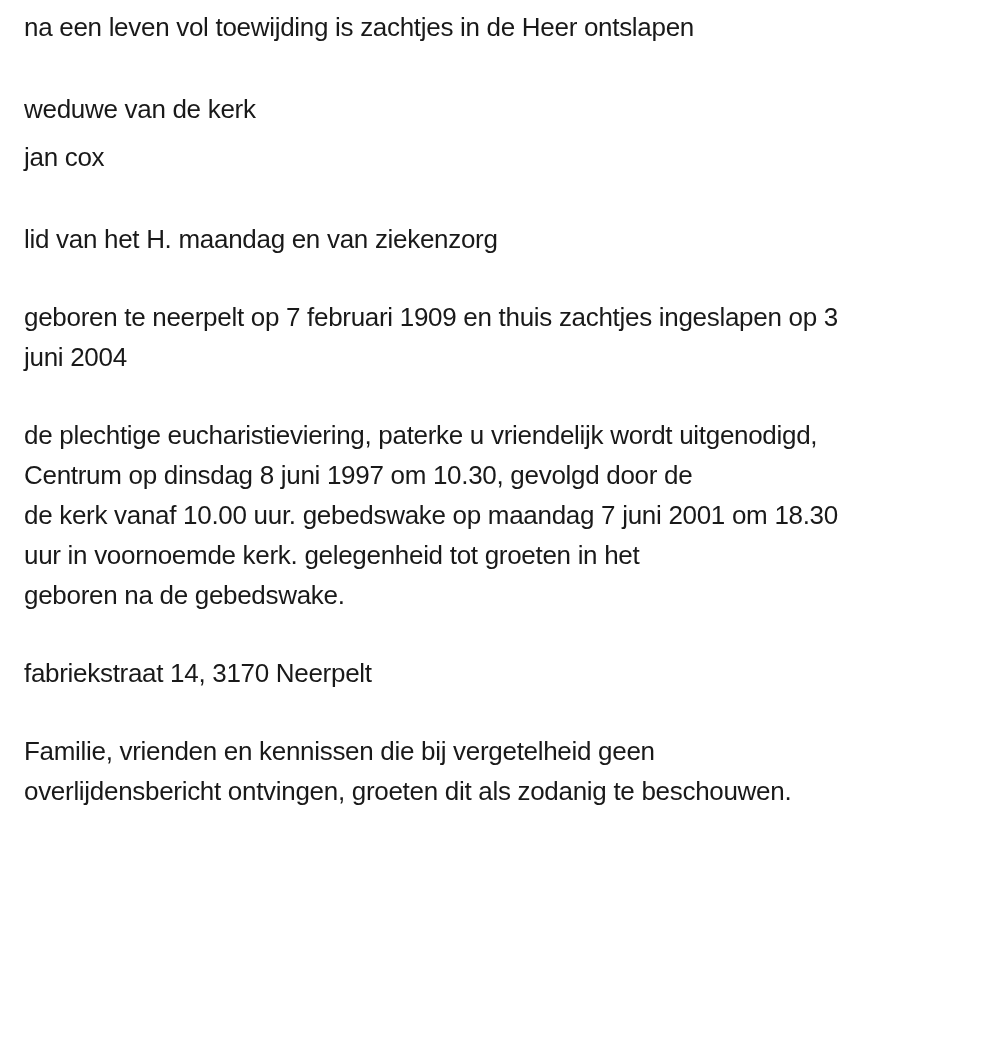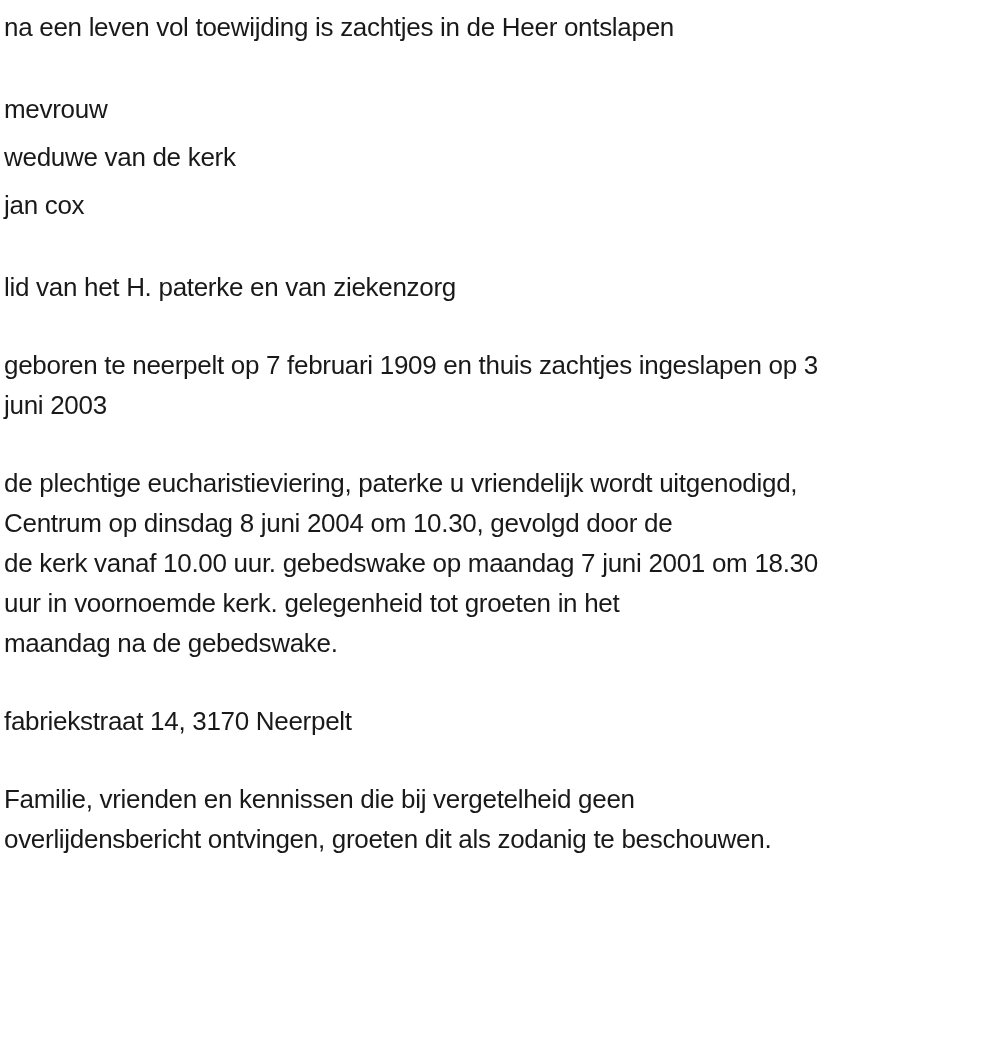--- a/index.html
+++ b/index.html
@@ -11,21 +11,21 @@
     width: 1000px;
     height: 1046px;
     overflow: hidden;
     font-family: "Liberation Sans", "DejaVu Sans", sans-serif;
     font-size: 26px;
     line-height: 40px;
     letter-spacing: -0.3px;
     color: #191919;
   }
   main.doc {
-    padding: 7px 10px 0 4px;
+    padding: 7px 10px 0 24px;
   }
   .para {
     margin: 0 0 38px 0;
   }
   .para:last-child {
     margin-bottom: 0;
   }
   .line {
     display: block;
     white-space: nowrap;
@@ -41,40 +41,39 @@
 </head>
 <body>
 
 <main class="doc">
 
   <p class="para">
     <span class="line">na een leven vol toewijding is zachtjes in de Heer ontslapen</span>
   </p>
 
   <div class="name-block">
-    <span class="line">mevrouw</span>
     <span class="line">weduwe van de kerk</span>
     <span class="line">jan cox</span>
   </div>
 
   <p class="para">
-    <span class="line">lid van het H. paterke en van ziekenzorg</span>
+    <span class="line">lid van het H. maandag en van ziekenzorg</span>
   </p>
 
   <p class="para">
     <span class="line">geboren te neerpelt op 7 februari 1909 en thuis zachtjes ingeslapen op 3</span>
-    <span class="line">juni 2003</span>
+    <span class="line">juni 2004</span>
   </p>
 
   <p class="para">
     <span class="line">de plechtige eucharistieviering, paterke u vriendelijk wordt uitgenodigd,</span>
-    <span class="line">Centrum op dinsdag 8 juni 2004 om 10.30, gevolgd door de</span>
+    <span class="line">Centrum op dinsdag 8 juni 1997 om 10.30, gevolgd door de</span>
     <span class="line">de kerk vanaf 10.00 uur. gebedswake op maandag 7 juni 2001 om 18.30</span>
     <span class="line">uur in voornoemde kerk. gelegenheid tot groeten in het</span>
-    <span class="line">maandag na de gebedswake.</span>
+    <span class="line">geboren na de gebedswake.</span>
   </p>
 
   <p class="para">
     <span class="line">fabriekstraat 14, 3170 Neerpelt</span>
   </p>
 
   <p class="para">
     <span class="line">Familie, vrienden en kennissen die bij vergetelheid geen</span>
     <span class="line">overlijdensbericht ontvingen, groeten dit als zodanig te beschouwen.</span>
   </p>

